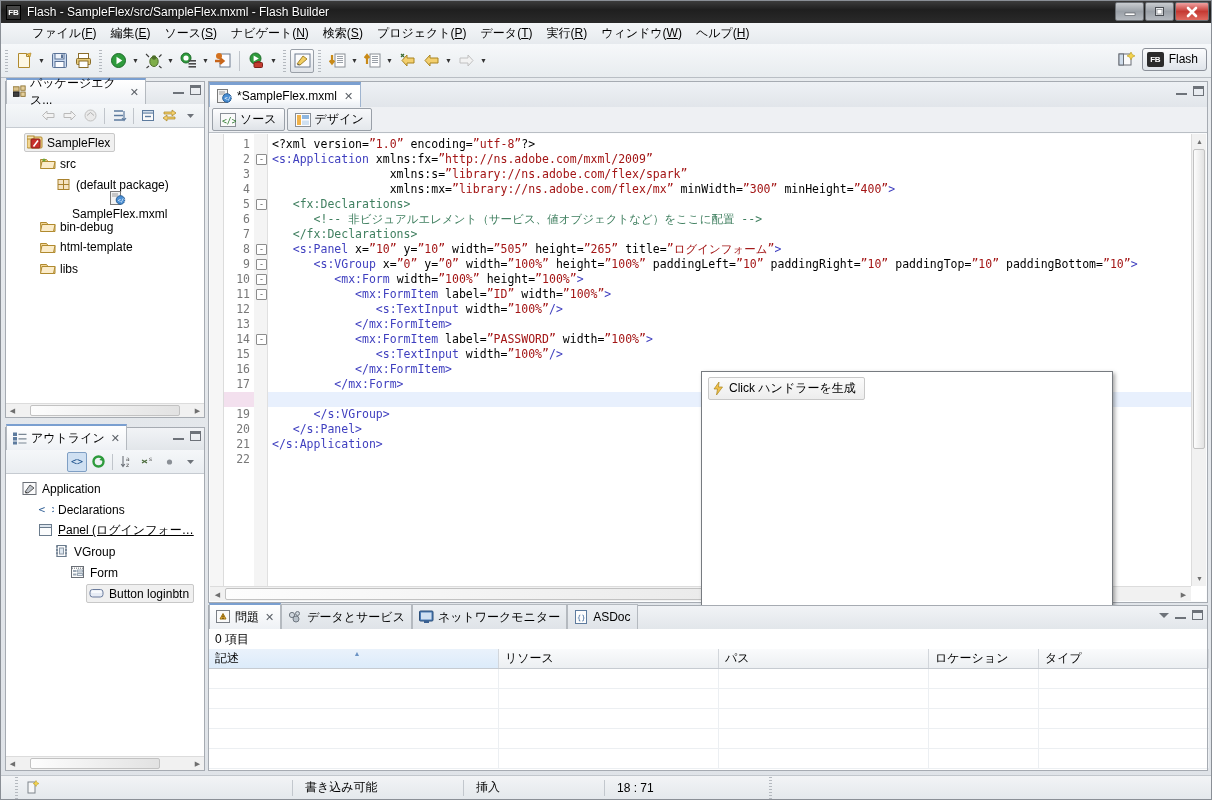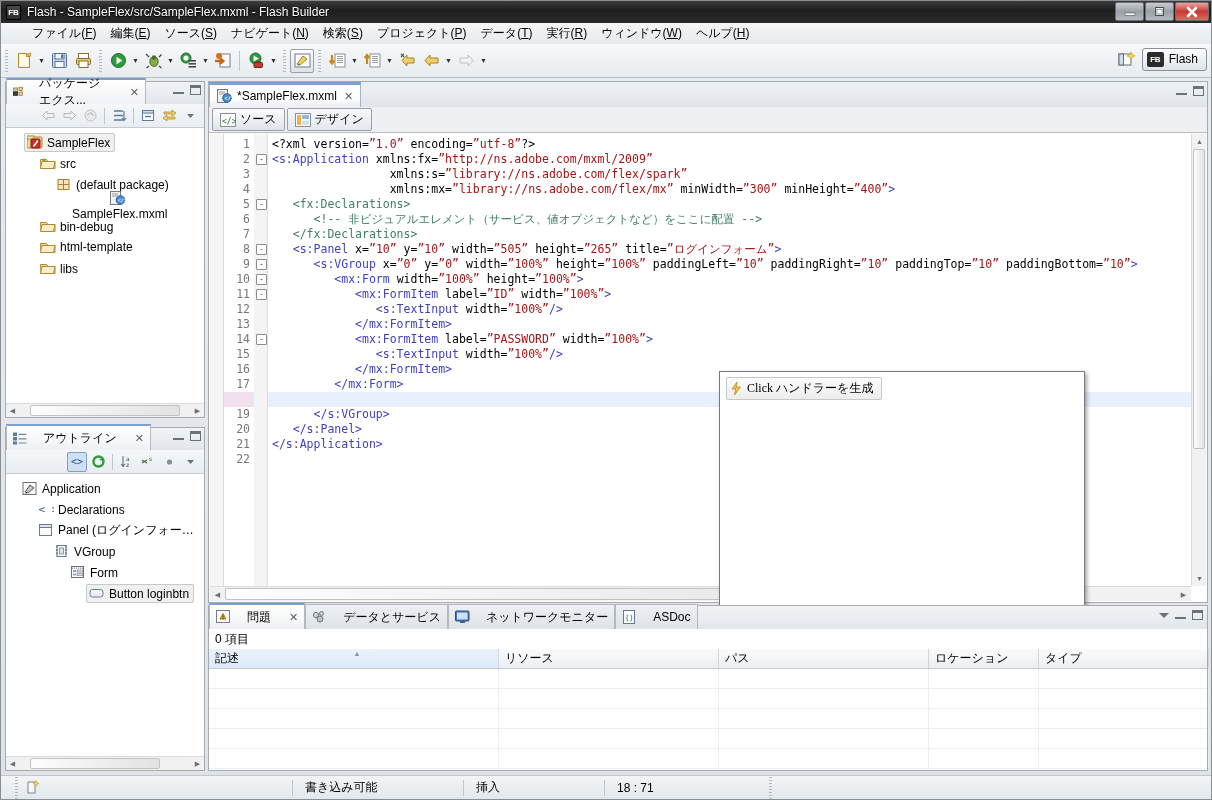--- a/index.html
+++ b/index.html
@@ -58,21 +58,21 @@
      border:1px solid #8b9099; border-radius:3px;
      background:linear-gradient(#fbfcfd,#dfe4ea); font-size:12px; }
   .fb-ico { width:17px; height:15px; background:#2b2b2b; color:#fff; font-size:8px;
      font-weight:bold; display:flex;align-items:center;justify-content:center;
      border-radius:2px; letter-spacing:-0.5px;}
 
   
   .panel { position:absolute; background:#fff; border:1px solid #a6abb2; }
   .ptabrow { height:22px; background:linear-gradient(#f1f3f6,#e2e6ea);
      display:flex; align-items:flex-end; position:relative; }
-  .ptab { height:22px; display:flex; align-items:center; gap:16px; padding:12px 6px;
+  .ptab { height:22px; display:flex; align-items:center; gap:4px; padding:12px 6px;
      background:linear-gradient(#ffffff,#eef1f5); border:1px solid #b4b9bf; border-bottom:none;
      border-top:2px solid #7a9fd0; font-size:12px; }
   .ptab.inactive { background:linear-gradient(#eceff3,#dfe3e8); border-top:1px solid #b4b9bf;}
   .px { font-size:11px; color:#5a5f66; margin-left:2px; }
   .pctl { position:absolute; right:3px; top:3px; display:flex; gap:6px; align-items:center; }
   .ctl-min { width:11px; height:8px; border-bottom:2px solid #6d7279; }
   .ctl-max { width:11px; height:10px; border:1.5px solid #6d7279; border-top-width:3px; }
   .ctl-menu { width:0;height:0;border-left:5px solid transparent;border-right:5px solid transparent;
      border-top:5px solid #6d7279; }
 
@@ -563,21 +563,21 @@
             <span class="ic">
               <svg width="16" height="15" viewBox="0 0 16 15">
                 <text x="0.5" y="11" font-size="11" fill="#2c5c94" font-family="DejaVu Sans Mono, monospace">&lt; &gt;</text>
               </svg>
             </span>
             <span>Declarations</span>
           </div>
         </div>
         <div class="trow">
           <div style="width: 32px; flex: 0 0 auto;"></div>
-          <div style="display: flex; align-items: center;">
+          <div style="display: flex; align-items: center; text-decoration: underline;">
             <span class="ic">
               <svg width="16" height="15" viewBox="0 0 16 15">
                 <rect x="1.5" y="1.5" width="12" height="11" fill="#fbfcfd" stroke="#6a7b8c"></rect>
                 <rect x="1.5" y="1.5" width="12" height="3" fill="#dde6ef" stroke="#6a7b8c"></rect>
               </svg>
             </span>
             <span>Panel (ログインフォー…</span>
           </div>
         </div>
         <div class="trow">
@@ -734,21 +734,21 @@
       <div class="sb-h" style="left:0;right:15px;height:15px;">
         <div class="sb-arrow" style="left:1px;top:1px;">◀</div>
         <div class="sb-thumb" style="left:15px; top:1px; width:720px; height:12px;"></div>
         <div class="sb-arrow" style="right:1px;top:1px;">▶</div>
       </div>
     <div class="hl-gut" style="top: 258px;"></div>
         <div class="hl-line" style="top: 258px; left: 58px; right: 15px;"></div>
       </div>
   </div>
 
-  <div class="popup" style="left:718px; top:370px; width:366px; height:265px;font-family:Liberation Serif, serif;">
+  <div class="popup" style="left:700px; top:370px; width:412px; height:265px;">
     <div class="popup-item">
       <svg width="11" height="13" viewBox="0 0 11 13">
           <path d="M6 0 L1 7 H4.5 L3.5 13 L9.5 5 H5.5z" fill="#f2c04a" stroke="#a9861f" stroke-width=".7"></path>
         </svg>
       <span>Click ハンドラーを生成</span>
     </div>
   </div>
 
   <div class="panel" style="left:207px; top:604px; width:1000px; height:166px;">
     <div class="ptabrow" style="height:23px;" id="bottom-tabs">

